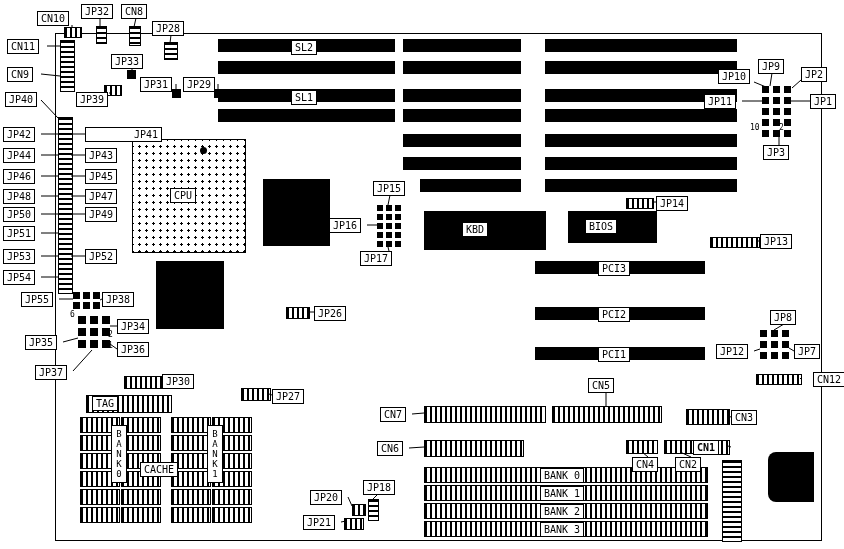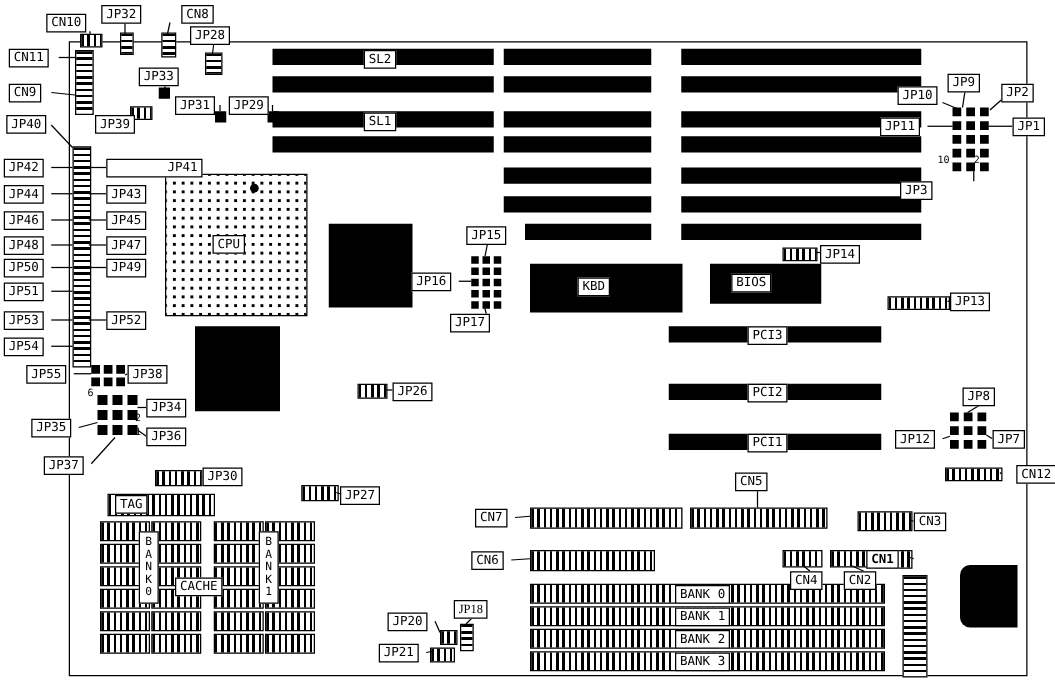--- a/index.html
+++ b/index.html
@@ -233,21 +233,21 @@
       <line x1="409" y1="448" x2="424" y2="447" stroke="#000" stroke-width="1"></line>
       <line x1="731" y1="447" x2="728" y2="446" stroke="#000" stroke-width="1"></line>
       <line x1="648" y1="457" x2="642" y2="452" stroke="#000" stroke-width="1"></line>
       <line x1="691" y1="457" x2="680" y2="452" stroke="#000" stroke-width="1"></line>
       <line x1="378" y1="494" x2="373" y2="499" stroke="#000" stroke-width="1"></line>
       <line x1="348" y1="497" x2="352" y2="506" stroke="#000" stroke-width="1"></line>
       <line x1="341" y1="522" x2="346" y2="521" stroke="#000" stroke-width="1"></line>
     </svg>
     <div class="lbl" style="left: 37px; top: 11px;">CN10</div>
     <div class="lbl" style="left: 81px; top: 4px;">JP32</div>
-    <div class="lbl" style="left: 121px; top: 4px; margin-left: 24px;">CN8</div>
+    <div class="lbl" style="left: 121px; top: 4px;">CN8</div>
     <div class="lbl" style="left: 152px; top: 21px;">JP28</div>
     <div class="lbl" style="left: 7px; top: 39px;">CN11</div>
     <div class="lbl" style="left: 7px; top: 67px;">CN9</div>
     <div class="lbl" style="left: 111px; top: 54px;">JP33</div>
     <div class="lbl" style="left: 5px; top: 92px;">JP40</div>
     <div class="lbl" style="left: 76px; top: 92px;">JP39</div>
     <div class="lbl" style="left: 140px; top: 77px;">JP31</div>
     <div class="lbl" style="left: 183px; top: 77px;">JP29</div>
     <div class="lbl" style="left: 3px; top: 127px;">JP42</div>
     <div class="lbl" style="left: 85px; top: 127px; padding-left: 48px;">JP41</div>
@@ -275,33 +275,33 @@
     <div class="lbl" style="left: 373px; top: 181px;">JP15</div>
     <div class="lbl" style="left: 329px; top: 218px;">JP16</div>
     <div class="lbl" style="left: 360px; top: 251px;">JP17</div>
     <div class="lbl" style="left: 656px; top: 196px;">JP14</div>
     <div class="lbl" style="left: 760px; top: 234px;">JP13</div>
     <div class="lbl" style="left: 758px; top: 59px;">JP9</div>
     <div class="lbl" style="left: 801px; top: 67px;">JP2</div>
     <div class="lbl" style="left: 718px; top: 69px;">JP10</div>
     <div class="lbl" style="left: 704px; top: 94px;">JP11</div>
     <div class="lbl" style="left: 810px; top: 94px;">JP1</div>
-    <div class="lbl" style="left: 720px; top: 145px;">JP3</div>
+    <div class="lbl" style="left: 763px; top: 145px;">JP3</div>
     <div class="lbl" style="left: 770px; top: 310px;">JP8</div>
     <div class="lbl" style="left: 716px; top: 344px;">JP12</div>
     <div class="lbl" style="left: 794px; top: 344px;">JP7</div>
     <div class="lbl" style="left: 801px; top: 372px; margin-left: 12px;">CN12</div>
     <div class="lbl" style="left: 588px; top: 378px;">CN5</div>
     <div class="lbl" style="left: 380px; top: 407px;">CN7</div>
     <div class="lbl" style="left: 731px; top: 410px;">CN3</div>
     <div class="lbl" style="left: 377px; top: 441px;">CN6</div>
     <div class="lbl" style="left: 693px; top: 440px; font-weight: bold;">CN1</div>
     <div class="lbl" style="left: 632px; top: 457px; text-align: center;">CN4</div>
     <div class="lbl" style="left: 675px; top: 457px;">CN2</div>
-    <div class="lbl" style="left: 363px; top: 480px; font-family: Liberation Serif, serif;">JP18</div>
+    <div class="lbl" style="left: 363px; top: 480px;">JP18</div>
     <div class="lbl" style="left: 310px; top: 490px;">JP20</div>
     <div class="lbl" style="left: 303px; top: 515px; text-align: right;">JP21</div>
     <div class="lbl" style="left: 92px; top: 396px;">TAG</div>
     <div class="lbl" style="left: 140px; top: 462px;">CACHE</div>
     <div class="lbl" style="left: 291px; top: 40px;">SL2</div>
     <div class="lbl" style="left: 291px; top: 90px;">SL1</div>
     <div class="lbl" style="left: 170px; top: 188px;">CPU</div>
     <div class="lbl" style="left: 462px; top: 222px;">KBD</div>
     <div class="lbl" style="left: 585px; top: 219px;">BIOS</div>
     <div class="lbl" style="left: 598px; top: 261px;">PCI3</div>

